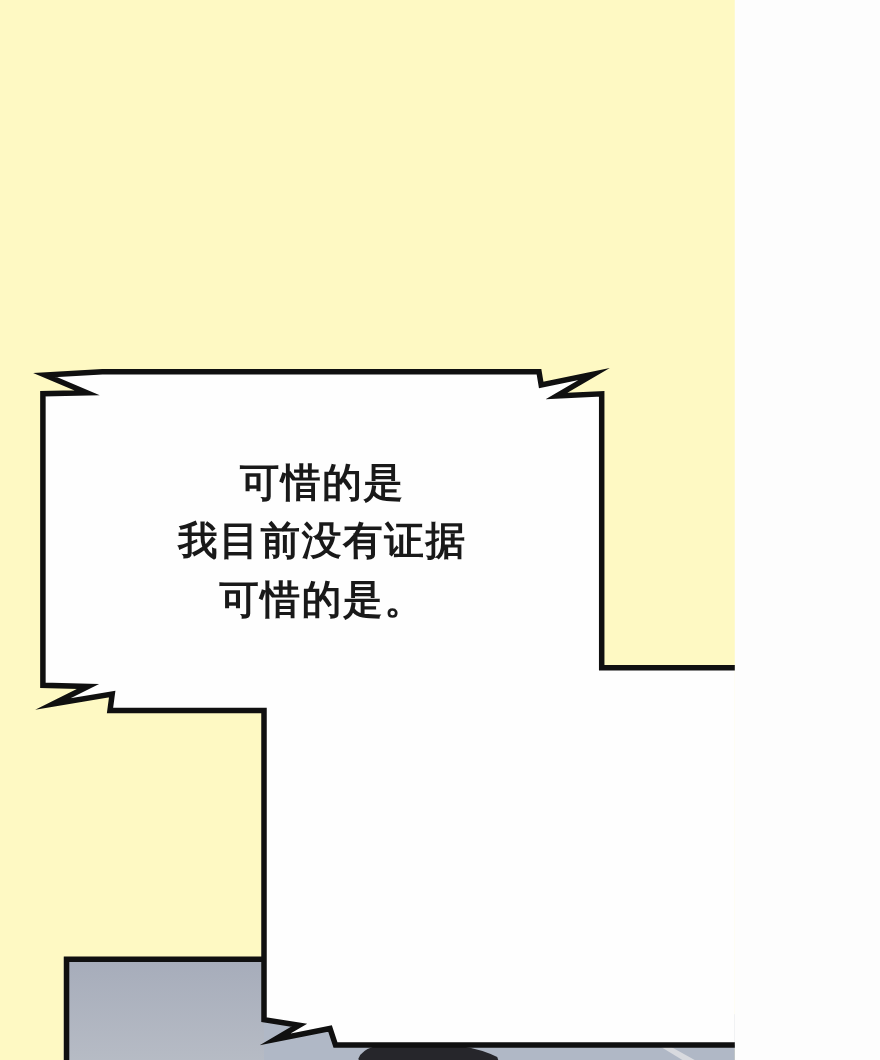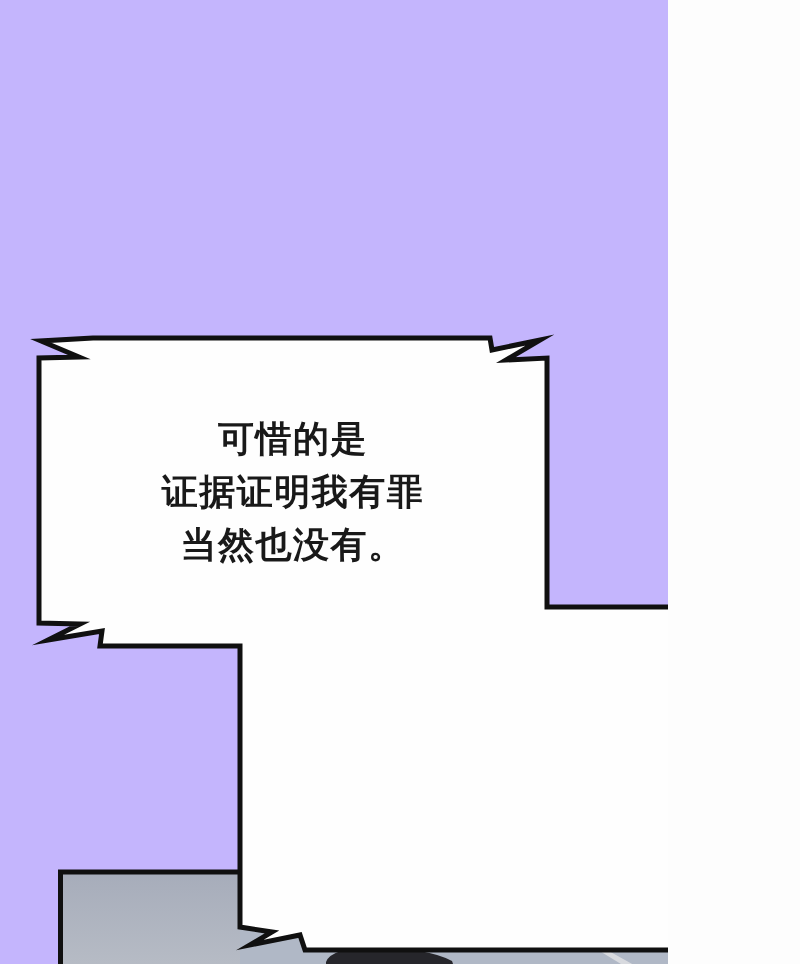--- a/index.html
+++ b/index.html
@@ -1,19 +1,19 @@
 <!DOCTYPE html>
 <html><head>
 <meta charset="utf-8">
 <style>
   html,body{margin:0;padding:0;background:#fdfdfd;}
   .stage{
     position:relative;
     width:668px;height:964px;
-    background:#c4b5fd;
+    background:#fef9c3;
     overflow:hidden;
     font-family:"Liberation Sans","DejaVu Sans",sans-serif;
   }
   .stage svg{position:absolute;left:0;top:0;}
   .ink-stroke{stroke:#101010;fill:none;}
   .bubble-outline{
     stroke:#101010;
     stroke-width:5;
     stroke-linejoin:miter;
   }
@@ -71,18 +71,18 @@
              L490,338 L492,350 L540,340 L506,360 L547,358
              L547,607 L692,607 L694,622 L745,612 L707,633 L746,633
              L746,926 L701,930 L752,946 L735,950
              L305,950 L300,935 L250,945 L272,932 L240,927
              L240,646 L100,646 L102,631 L48,640 L80,624 L39,623
              L39,358 L79,357 L41,341 Z" fill="#fefefe"></path>
   </svg>
 
   <div class="btext b1">
     <span>可惜的是</span>
-    <span>证据证明我有罪</span>
-    <span>当然也没有。</span>
+    <span>我目前没有证据</span>
+    <span>可惜的是。</span>
   </div>
 
 
 </div>
 
 </body></html>

